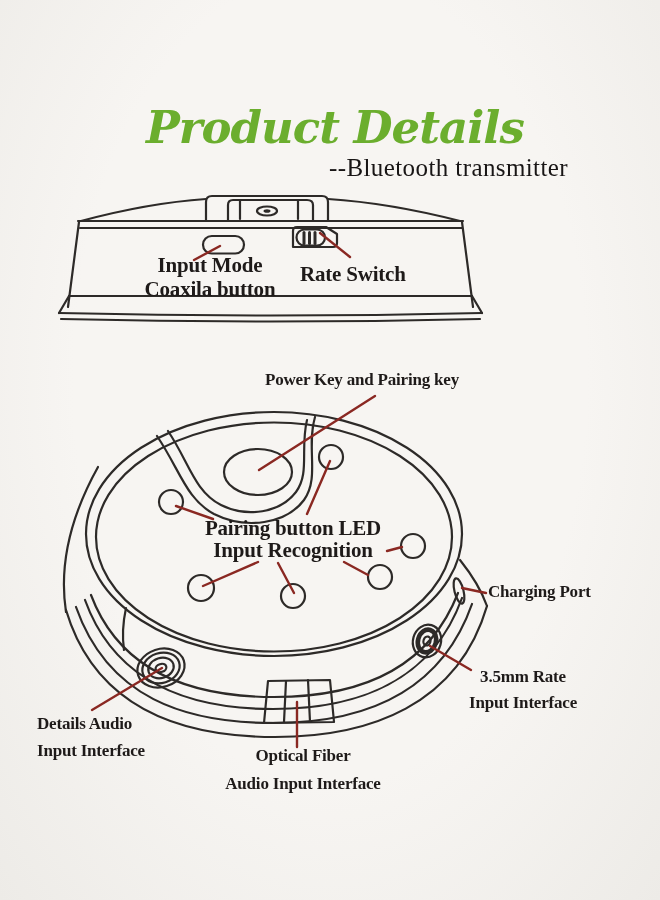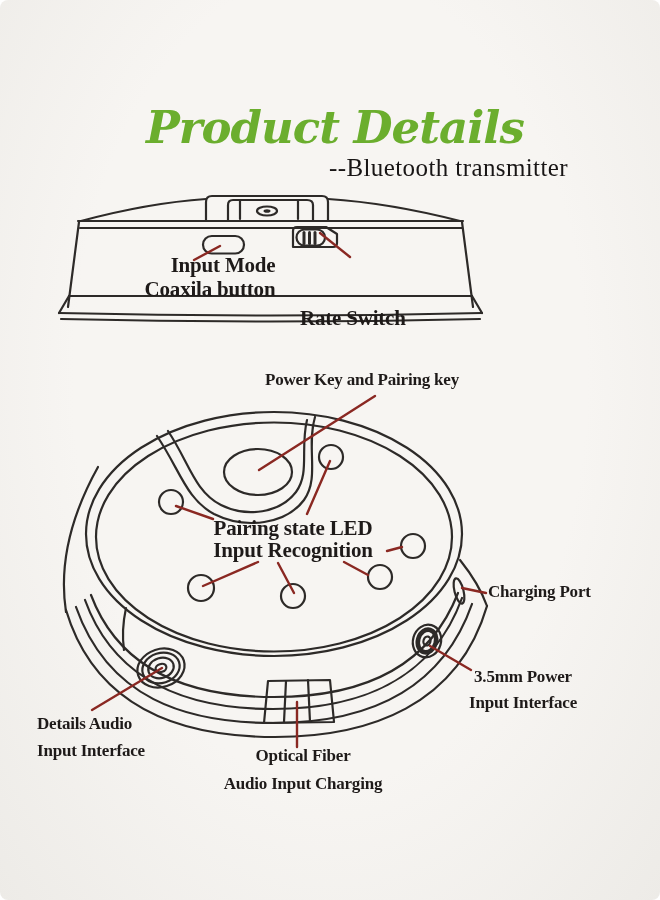--- a/index.html
+++ b/index.html
@@ -1,21 +1,20 @@
 <!DOCTYPE html>
 <html><head>
 <meta charset="utf-8">
 <style>
   html,body{margin:0;padding:0;}
   #stage{
     position:relative;
     width:660px;height:900px;
     overflow:hidden;
     background:radial-gradient(ellipse at 50% 42%, #f7f5f2 55%, #edebe7 100%);
-    border-radius:8px;
   }
   #art{position:absolute;left:0;top:0;}
   #art path,#art rect,#art ellipse,#art circle,#art line{
     fill:none;stroke:#2d2a28;stroke-width:2.2;
     stroke-linecap:round;stroke-linejoin:round;
   }
   #art .red{stroke:#8a2822;stroke-width:2.4;}
   #art .thick{stroke-width:3;}
   #art .heavy{stroke-width:4.6;}
   #art .solid{fill:#2d2a28;stroke:none;}
@@ -37,22 +36,22 @@
     font-size:45px;line-height:52px;
     letter-spacing:-1px;
     color:#6bae2e;white-space:nowrap;
   }
   #subtitle{
     position:absolute;left:313px;top:151px;
     font-family:"Liberation Serif", serif;
     font-size:25px;line-height:34px;
     color:#181515;white-space:nowrap;letter-spacing:0.4px;margin-left:16px;
   }
-  #lbl-input-mode{left:210px;top:253px;font-size:21px;line-height:24px;text-align:right;}
-  #lbl-rate-switch{left:300px;top:261px;font-size:21px;margin-top:44px;}
+  #lbl-input-mode{left:210px;top:253px;font-size:21px;line-height:24px;}
+  #lbl-rate-switch{left:300px;top:261px;font-size:21px;}
   #lbl-power-key{left:265px;top:367px;}
   #lbl-pairing{left:293px;top:517px;font-size:21px;line-height:22px;}
   #lbl-charging{left:488px;top:579px;font-size:17px;}
   #lbl-audio35{left:523px;top:664px;line-height:26px;}
   #lbl-coax{left:37px;top:710px;line-height:27px;}
   #lbl-optical{left:303px;top:742px;line-height:28px;}
 </style>
 </head>
 <body>
 
@@ -175,34 +174,34 @@
   <div id="lbl-input-mode" class="lbl center">
     <div>Input Mode</div>
     <div>Coaxila button</div>
   </div>
 
   <div id="lbl-rate-switch" class="lbl">Rate Switch</div>
 
   <div id="lbl-power-key" class="lbl">Power Key and Pairing key</div>
 
   <div id="lbl-pairing" class="lbl center">
-    <div>Pairing state LED</div>
+    <div>Pairing button LED</div>
     <div>Input Recognition</div>
   </div>
 
   <div id="lbl-charging" class="lbl">Charging Port</div>
 
   <div id="lbl-audio35" class="lbl center">
-    <div>3.5mm Power</div>
+    <div>3.5mm Rate</div>
     <div>Input Interface</div>
   </div>
 
   <div id="lbl-coax" class="lbl">
     <div>Details Audio</div>
     <div>Input Interface</div>
   </div>
 
   <div id="lbl-optical" class="lbl center">
     <div>Optical Fiber</div>
-    <div>Audio Input Charging</div>
+    <div>Audio Input Interface</div>
   </div>
 
 </div>
 
 </body></html>

